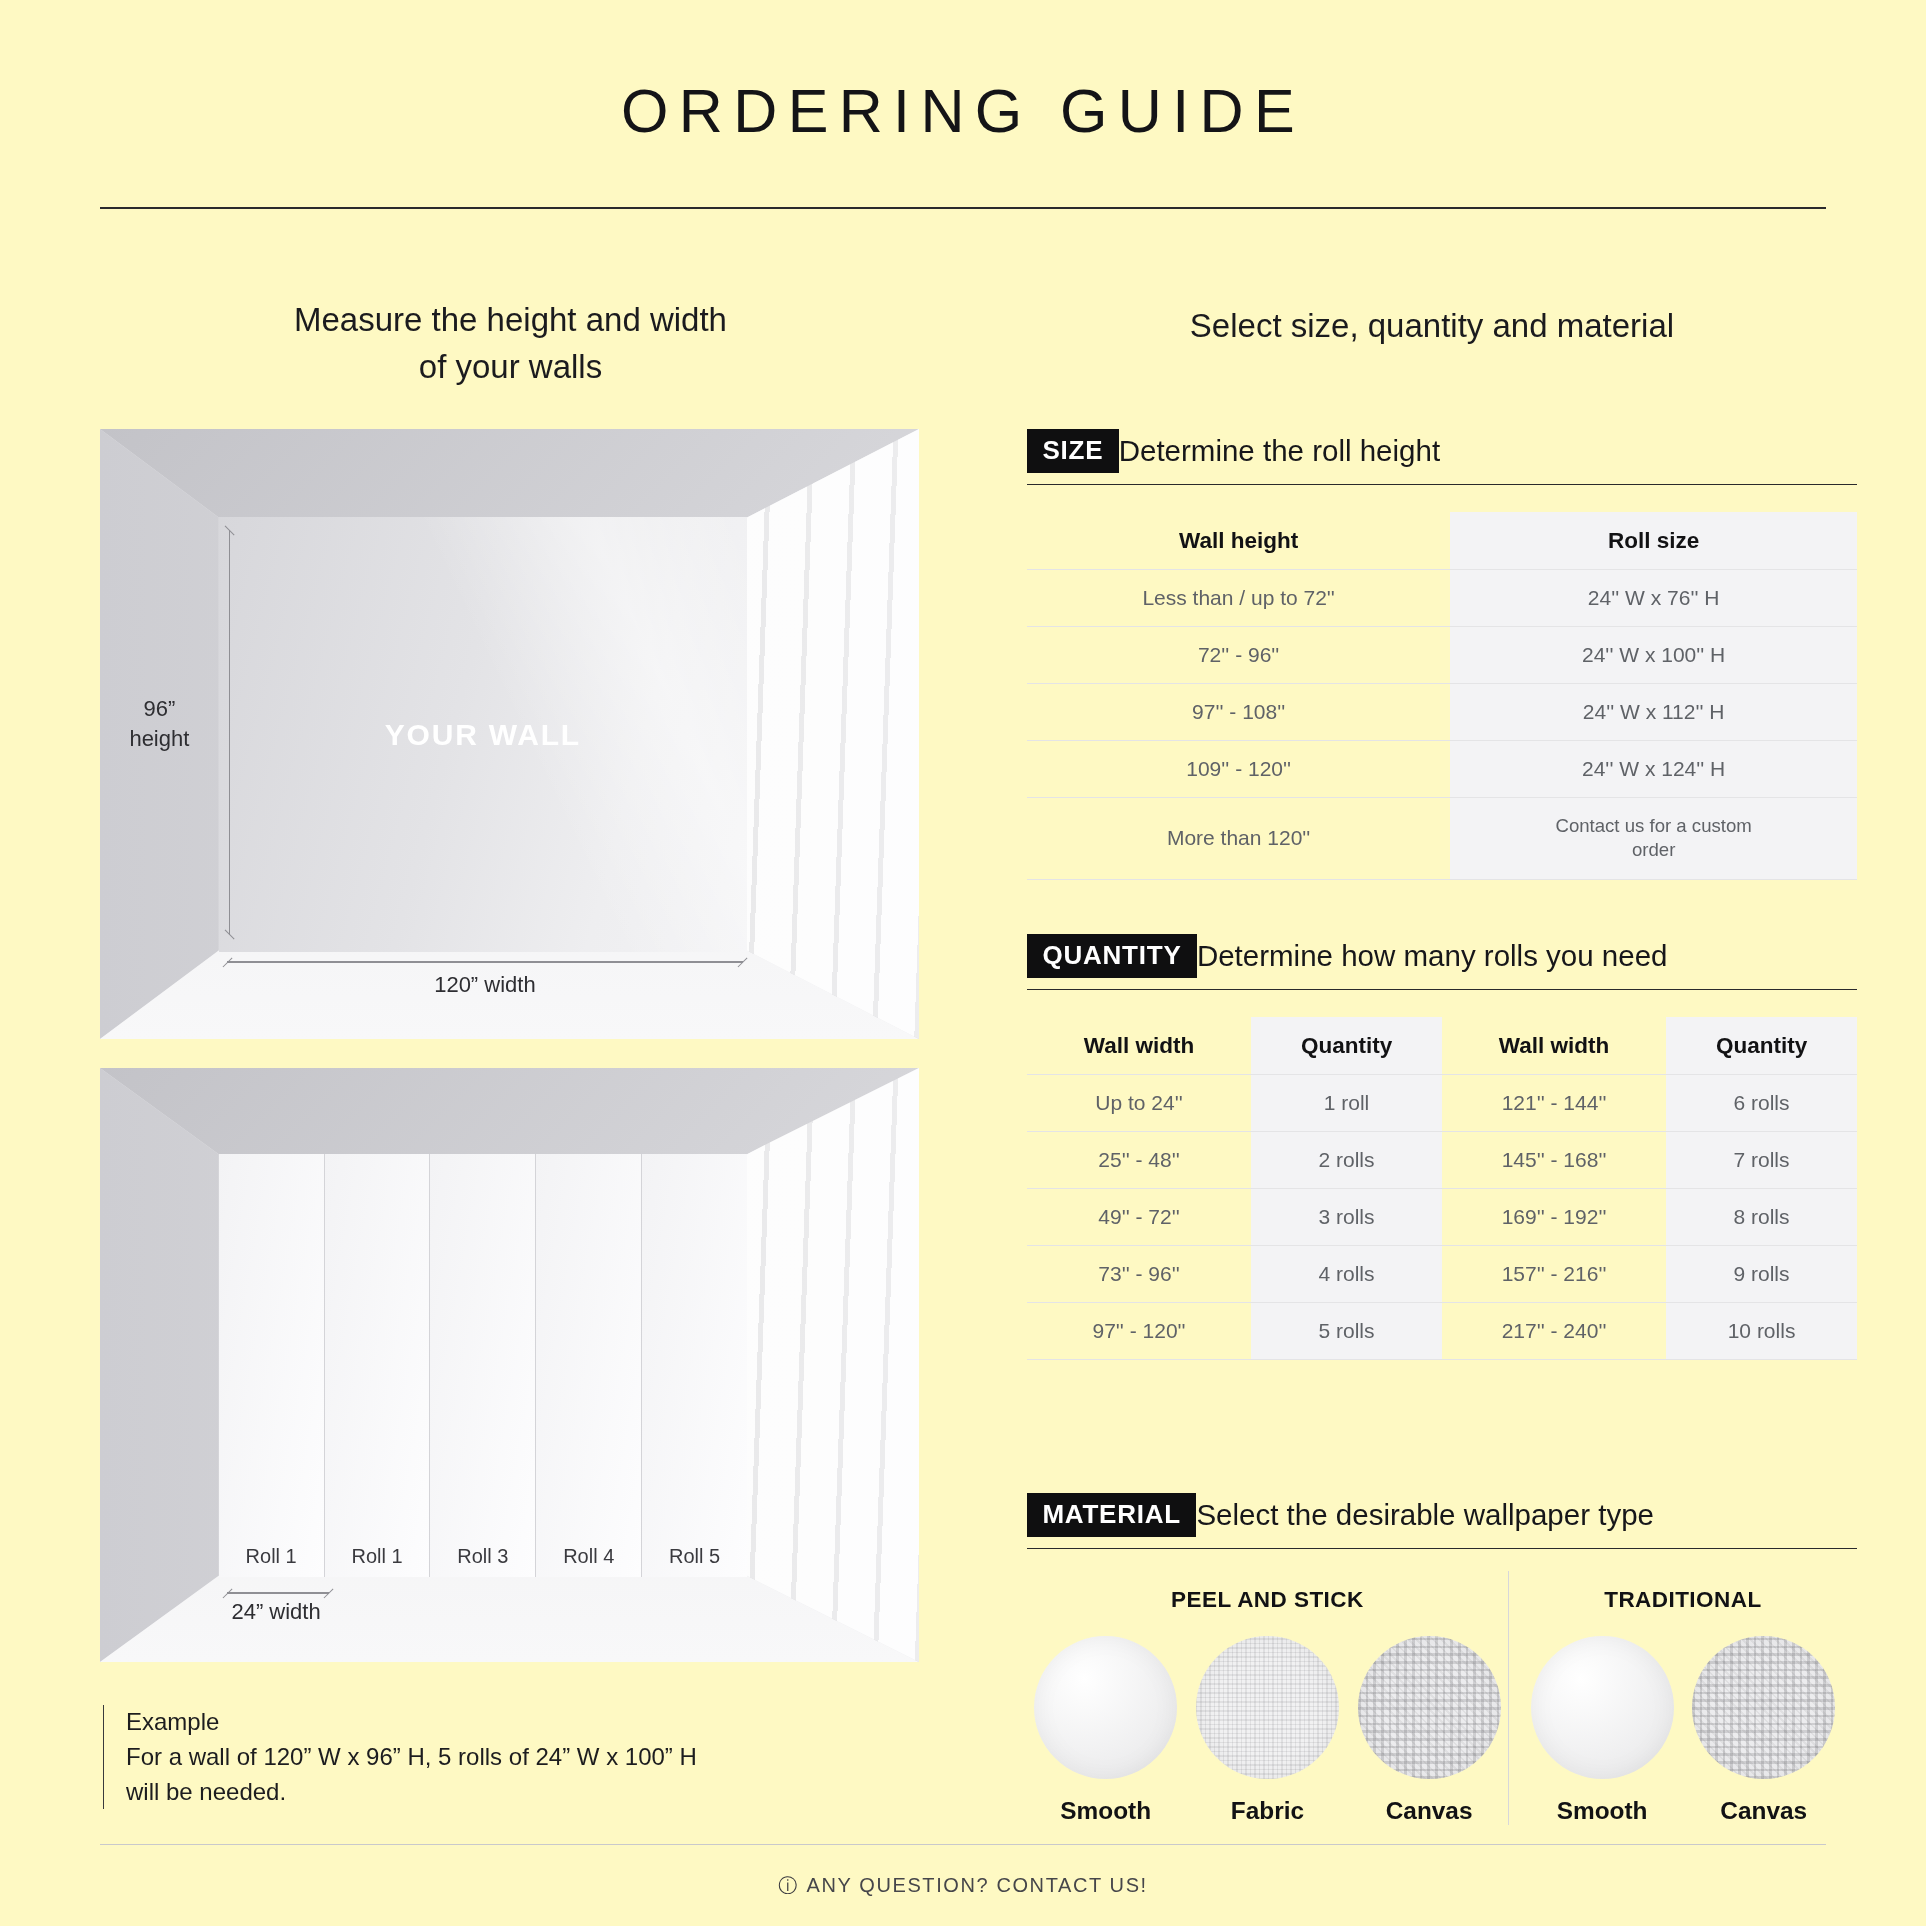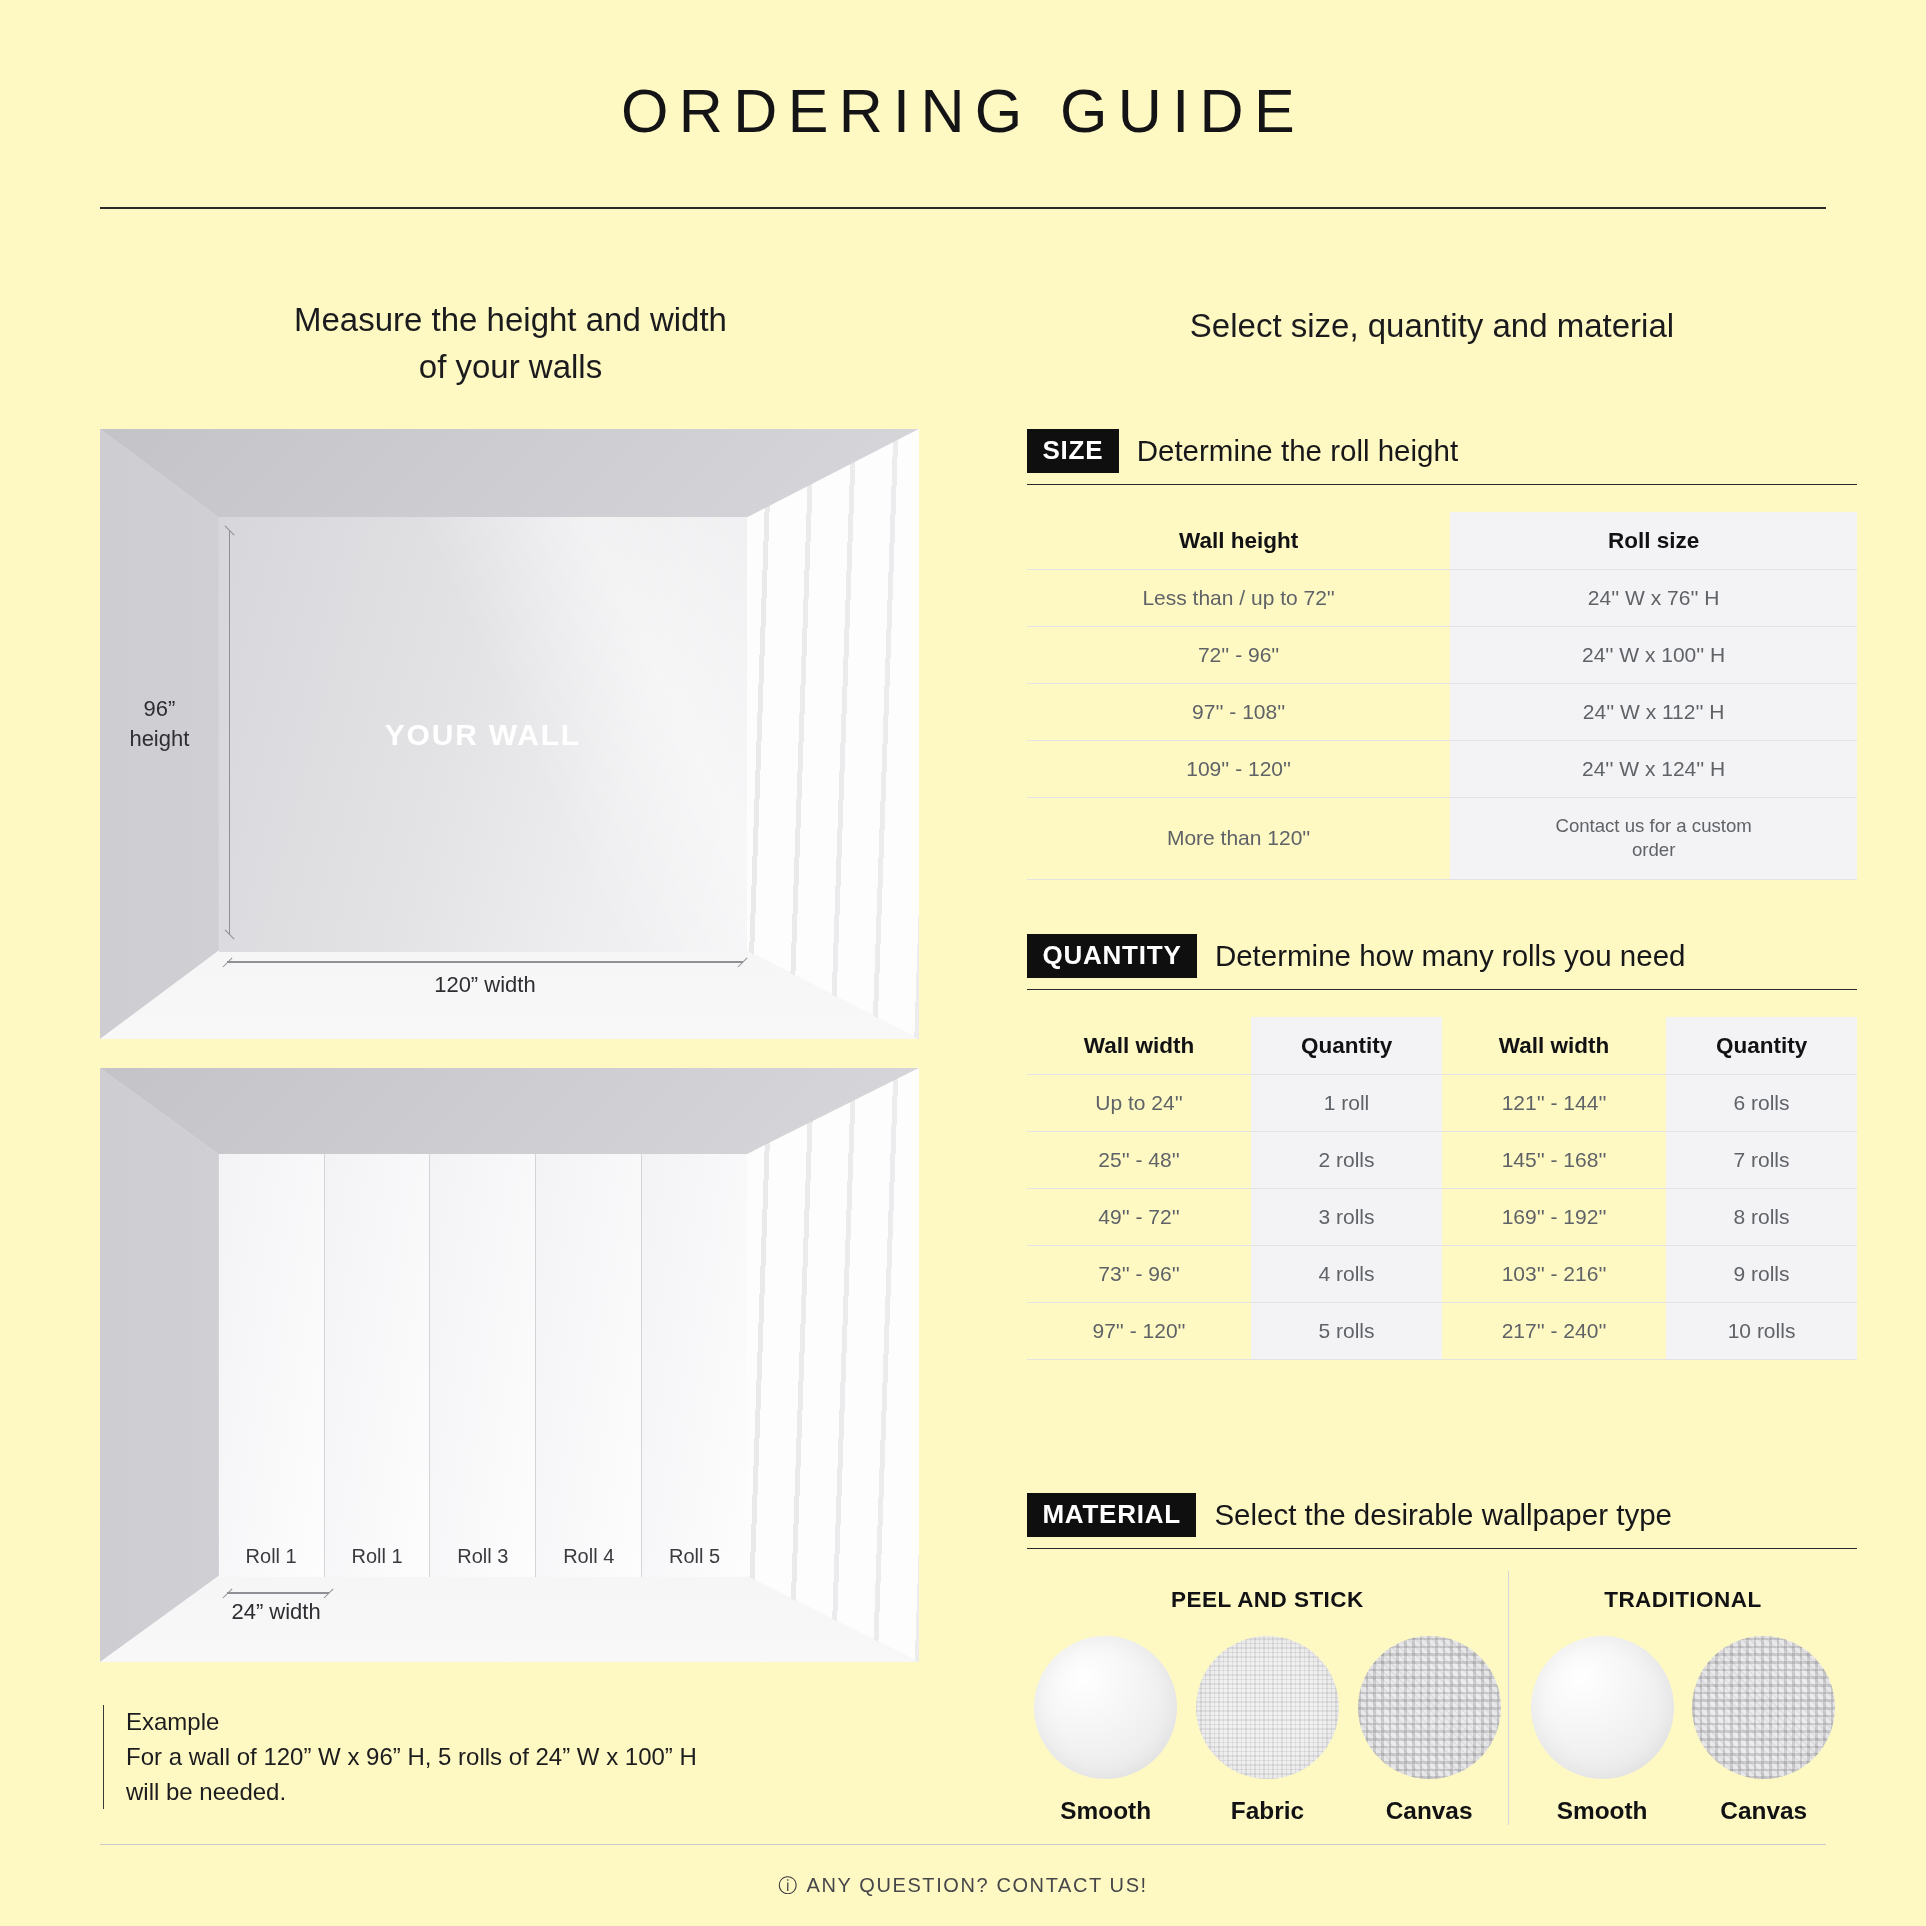--- a/index.html
+++ b/index.html
@@ -58,21 +58,21 @@
 
   
   .example{position:absolute;top:1705px;left:103px;width:790px;border-left:1.9px solid #3a3a3c;
            padding-left:22px;font-size:24px;line-height:1.45;color:#1d1d1f;}
 
   
   .section{position:absolute;left:1027px;width:830px;}
   .size-section{top:429px;}
   .quantity-section{top:934px;}
   .material-section{top:1493px;}
-  .section-head{display:flex;align-items:center;gap:18px;border-bottom:1.9px solid #2a2a2c;padding-bottom:11.6px;}
+  .section-head{display:flex;align-items:center;gap:0;border-bottom:1.9px solid #2a2a2c;padding-bottom:11.6px;}
   .badge{background:#0f0f10;color:#ffffff;font-size:26px;font-weight:bold;padding:6.4px 15.4px;letter-spacing:0.03em;flex:0 0 auto;}
   .section-subtitle{font-size:29.5px;color:#17171a;}
 
   table{width:100%;border-collapse:collapse;margin-top:27px;}
   th{font-size:22.5px;font-weight:bold;color:#121214;padding:15.4px 6.4px;text-align:center;}
   td{font-size:21px;color:#5f6267;padding:16px 6.4px;text-align:center;border-top:1.3px solid #e4e4e6;}
   tbody tr:last-child td{border-bottom:1.3px solid #e4e4e6;}
   .gray{background:#f3f3f5;}
   .small-cell{font-size:18.6px;line-height:1.3;}
   .small-cell span{display:block;max-width:212px;margin:0 auto;}
@@ -245,21 +245,21 @@
         </tr>
         <tr>
           <td>49'' - 72''</td>
           <td class="gray">3 rolls</td>
           <td>169'' - 192''</td>
           <td class="gray">8 rolls</td>
         </tr>
         <tr>
           <td>73'' - 96''</td>
           <td class="gray">4 rolls</td>
-          <td>103'' - 216''</td>
+          <td>157'' - 216''</td>
           <td class="gray">9 rolls</td>
         </tr>
         <tr>
           <td>97'' - 120''</td>
           <td class="gray">5 rolls</td>
           <td>217'' - 240''</td>
           <td class="gray">10 rolls</td>
         </tr>
       </tbody>
     </table>

